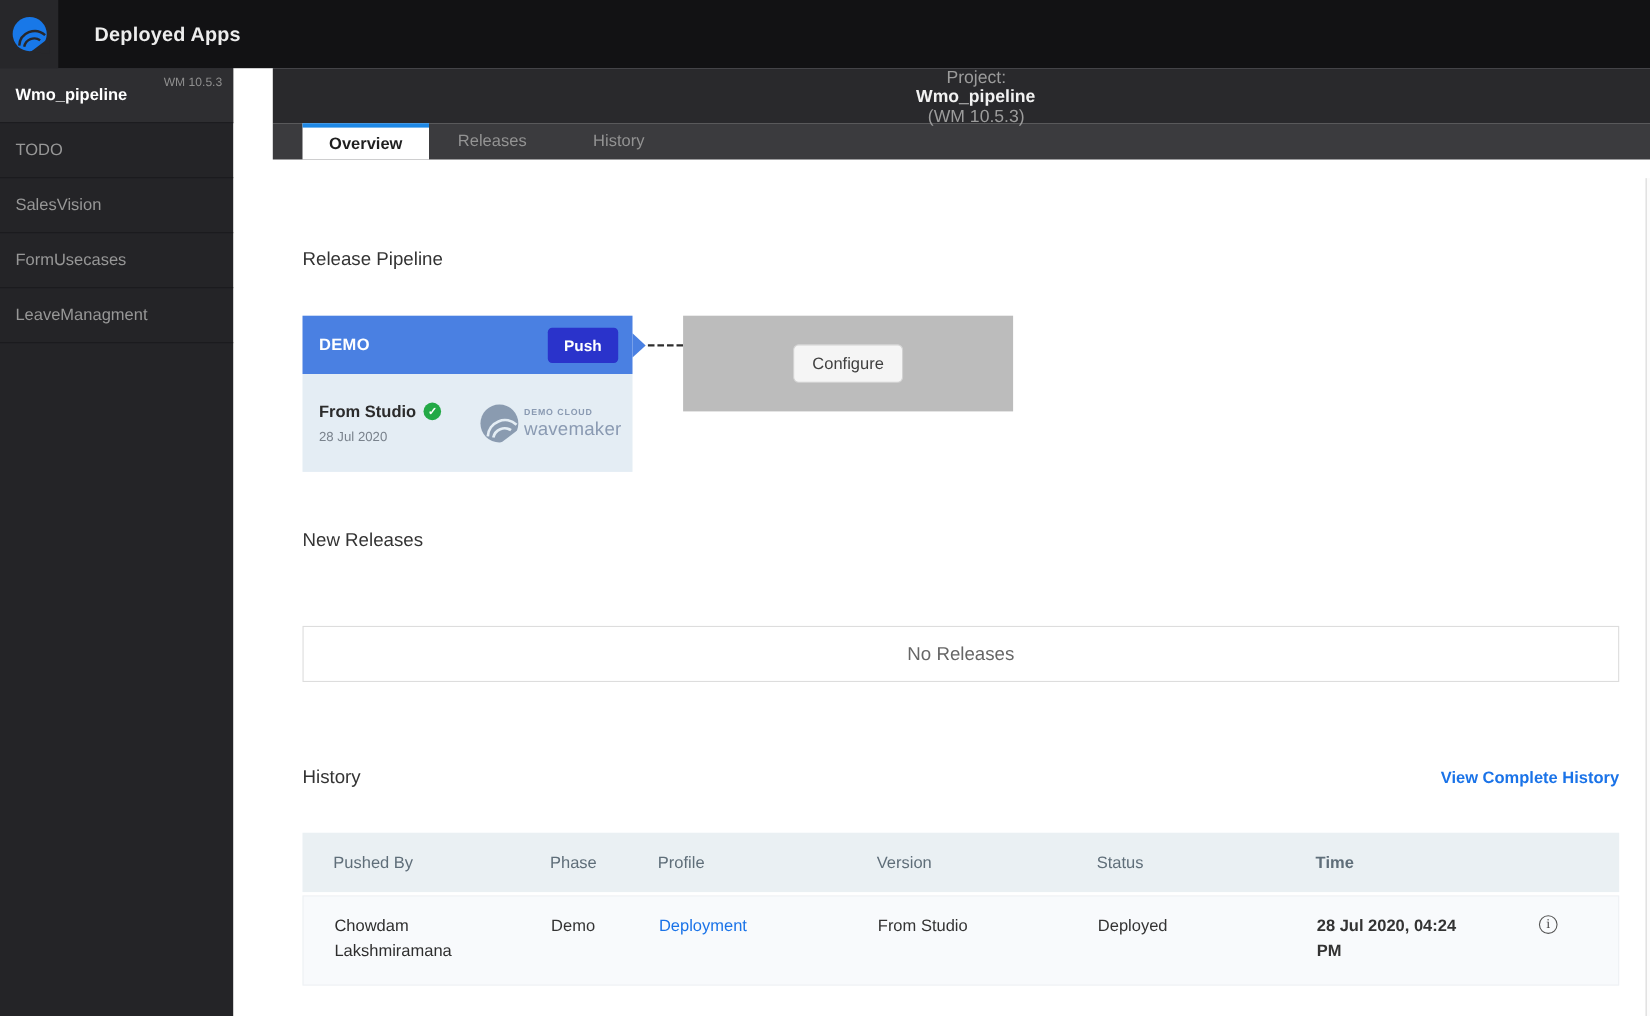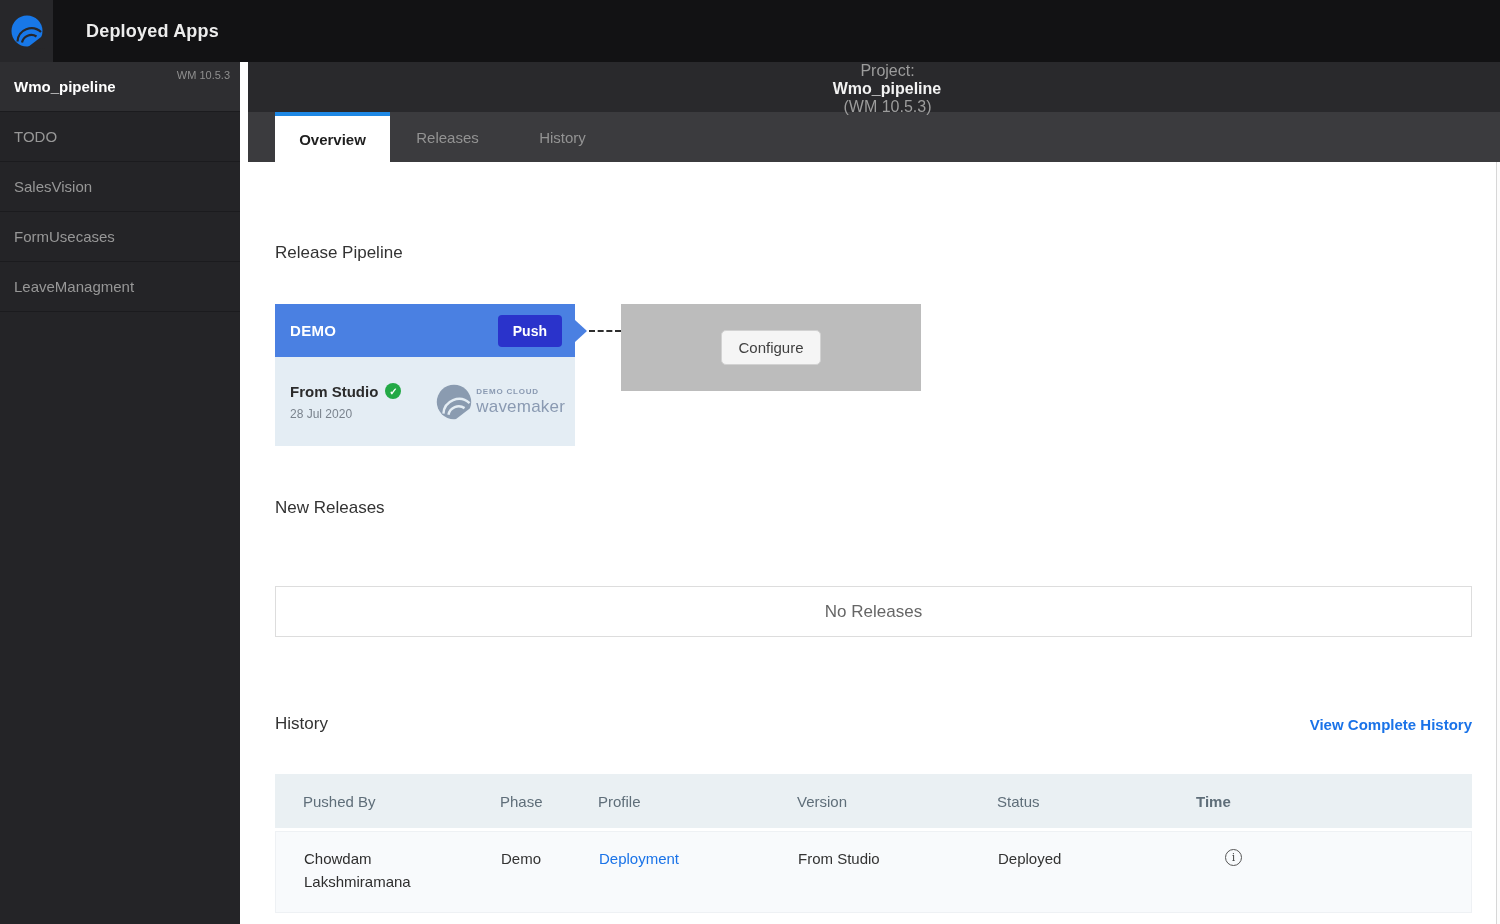--- a/index.html
+++ b/index.html
@@ -8,29 +8,29 @@
     font-family:"Liberation Sans", sans-serif;
     background:#ffffff;
     position:relative;
     overflow:hidden;
   }
   
   .topbar { position:absolute; top:0; left:0; right:0; height:62px; background:#121214; display:flex; align-items:stretch; z-index:5; }
   .logo-square { width:53px; background:#27272a; display:flex; align-items:center; justify-content:center; }
   .topbar-title { color:#ededed; font-size:18px; font-weight:600; margin-left:33px; align-self:center; letter-spacing:.2px; }
   
-  .sidebar { position:absolute; top:62px; left:0; bottom:0; width:240px; background:#242427; }
+  .sidebar { position:absolute; top:62px; left:0; bottom:0; width:212px; background:#242427; }
   .side-item { height:50px; border-bottom:1px solid #1b1b1e; display:flex; align-items:center; padding:0 14px; color:#979797; font-size:15px; cursor:pointer; position:relative; }
   .side-item.active { background:#2e2e31; color:#ffffff; font-weight:700; }
   .version-badge { position:absolute; top:7px; right:10px; font-size:11px; color:#8f8f8f; font-weight:400; }
   
   .main { position:absolute; top:62px; left:248px; right:0; bottom:0; background:#ffffff; }
   .project-bar { height:50px; background:#29292c; display:flex; align-items:center; padding-left:27px; font-size:16px; color:#9c9c9c;flex-direction:column; }
   .project-name { color:#f2f2f2; font-weight:700; margin:0 7px 0 6px; }
-  .tab-bar { height:50px; background:#3b3b3e; display:flex; padding-left:27px; }
+  .tab-bar { height:33px; background:#3b3b3e; display:flex; padding-left:27px; }
   .tab { width:115px; display:flex; align-items:center; justify-content:center; color:#939393; font-size:15px; cursor:pointer; }
   .tab.active { background:#ffffff; color:#1f1f1f; font-weight:600; border-top:4px solid #1e88e5; }
   .content { padding:0 28px 0 27px; height:calc(100% - 100px); overflow:hidden; }
   .section-h { font-size:17px; font-weight:400; color:#333333; }
   .h-pipeline { margin-top:81px; }
   
   .pipeline { position:relative; margin-top:41px; height:142px; }
   .demo-card { position:absolute; left:0; top:0; width:300px; height:142px; }
   .demo-head { height:53px; background:#4a80e2; display:flex; align-items:center; justify-content:space-between; padding:0 13px 0 15px; }
   .stage-title { color:#ffffff; font-size:15px; font-weight:700; letter-spacing:.3px; }
@@ -189,20 +189,21 @@
         <div class="c5">Status</div>
         <div class="c6">Time</div>
         <div class="c7"></div>
       </div>
       <div class="trow">
         <div class="c1 cell-name">Chowdam Lakshmiramana</div>
         <div class="c2">Demo</div>
         <div class="c3"><span class="cell-link">Deployment</span></div>
         <div class="c4">From Studio</div>
         <div class="c5">Deployed</div>
+        <div class="c6">28 Jul 2020, 04:24 PM</div>
         <div class="c7">
           <span class="info-ic">i</span>
         </div>
       </div>
     </div>
 
   </div>
   <div class="scroll-edge"></div>
 </div>
 

